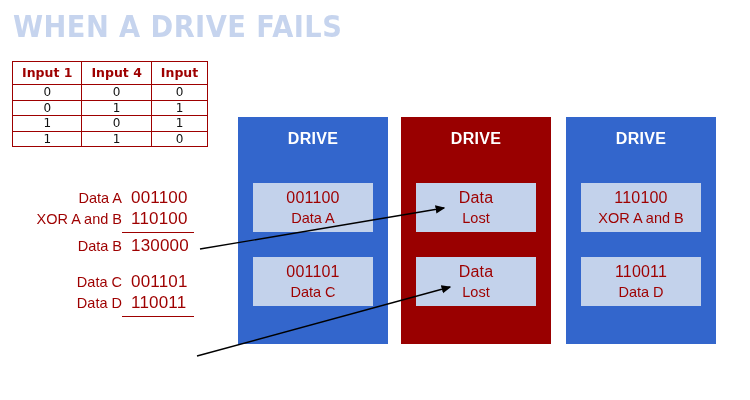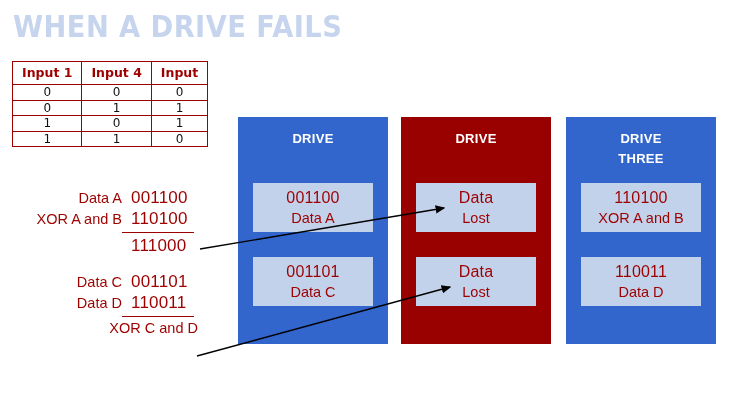--- a/index.html
+++ b/index.html
@@ -103,21 +103,21 @@
     position: absolute;
     box-sizing: border-box;
   }
   .drive-title {
     position: absolute;
     left: 0;
     right: 0;
     top: 12px;
     text-align: center;
     color: #ffffff;
-    font-size: 13px;
+    font-size: 16px;
     font-weight: bold;
     line-height: 20px;
     font-family: "Liberation Sans", sans-serif;
     letter-spacing: 0.3px;
   }
   .drive-box {
     position: absolute;
     left: 15px;
     right: 15px;
     background: #c3d2eb;
@@ -194,36 +194,36 @@
     <div class="eq-row">
       <span class="eq-label">Data A</span>
       <span class="eq-value">001100</span>
     </div>
     <div class="eq-row">
       <span class="eq-label">XOR A and B</span>
       <span class="eq-value">110100</span>
     </div>
     <div class="eq-rule"></div>
     <div class="eq-row">
-      <span class="eq-value">111000</span>
+      <span class="eq-label">Data B</span>
+      <span class="eq-value">130000</span>
     </div>
   </div>
 
   <div class="eq-block" style="left:0px; top:272px;">
     <div class="eq-row">
       <span class="eq-label">Data C</span>
       <span class="eq-value">001101</span>
     </div>
     <div class="eq-row">
       <span class="eq-label">Data D</span>
       <span class="eq-value">110011</span>
     </div>
     <div class="eq-rule"></div>
     <div class="eq-row">
-      <span class="eq-label">XOR C and D</span>
     </div>
   </div>
 
   <div class="drive" style="left:238px; top:117px; width:150px; height:227px; background:#3366cc;">
     <div class="drive-title">
       <div>DRIVE</div>
     </div>
     <div class="drive-box box-top">
       <div class="line1">001100</div>
       <div class="line2">Data A</div>
@@ -244,21 +244,20 @@
     </div>
     <div class="drive-box box-bottom">
       <div class="line1">Data</div>
       <div class="line2">Lost</div>
     </div>
   </div>
 
   <div class="drive" style="left:566px; top:117px; width:150px; height:227px; background:#3366cc;">
     <div class="drive-title">
       <div>DRIVE</div>
-      <div>THREE</div>
     </div>
     <div class="drive-box box-top">
       <div class="line1">110100</div>
       <div class="line2">XOR A and B</div>
     </div>
     <div class="drive-box box-bottom">
       <div class="line1">110011</div>
       <div class="line2">Data D</div>
     </div>
   </div>

